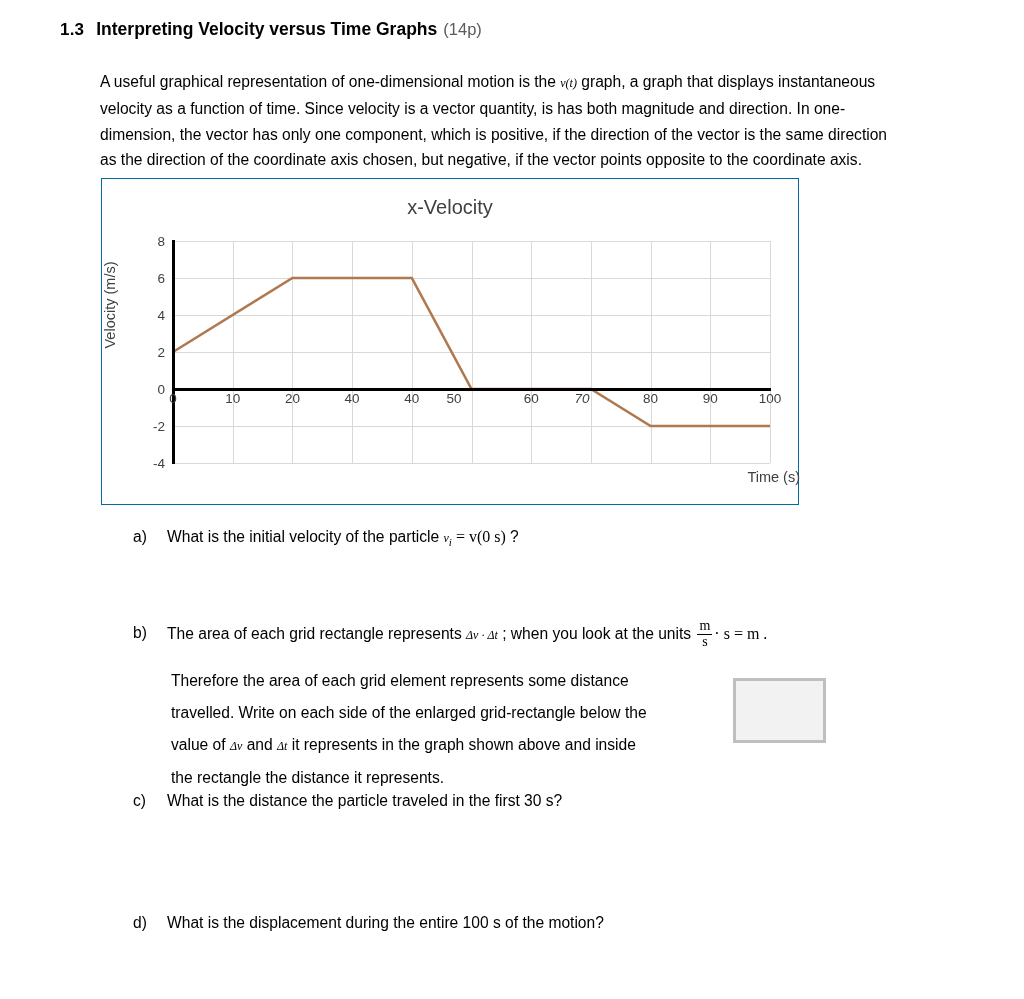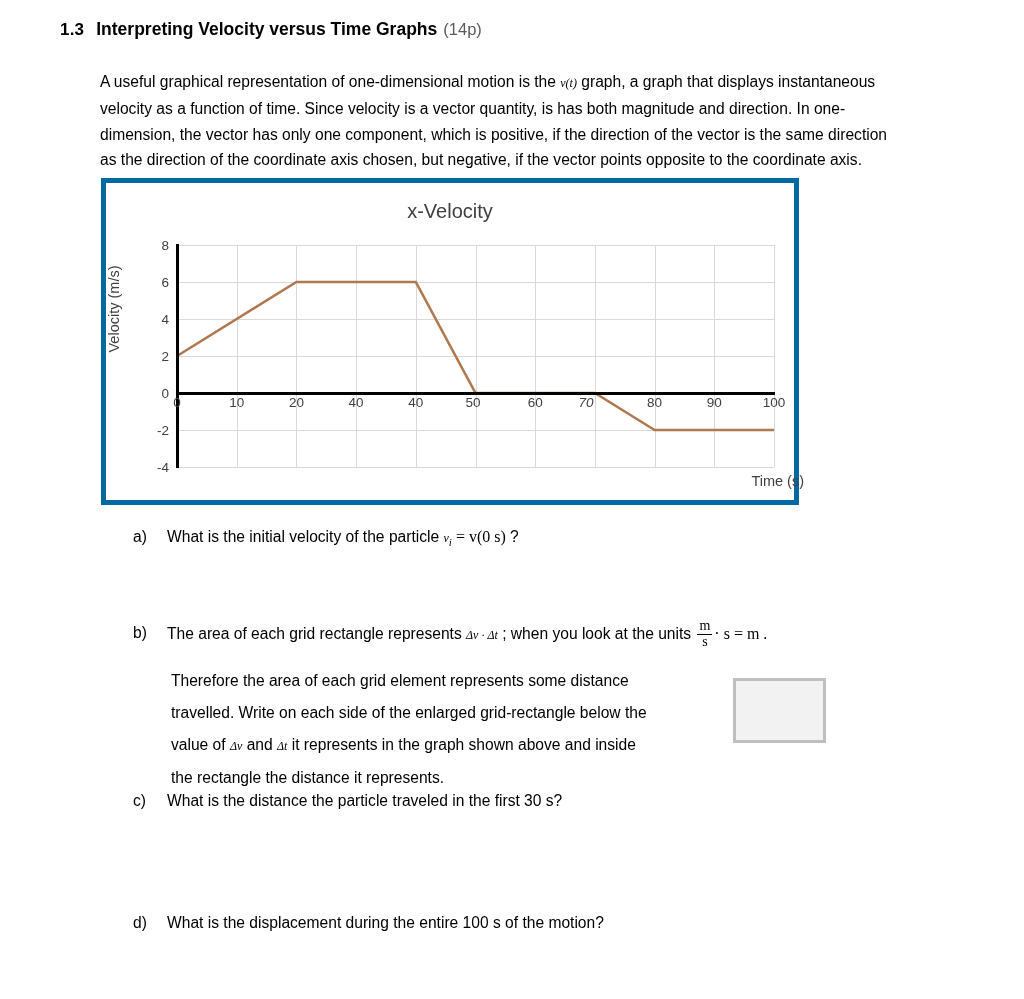--- a/index.html
+++ b/index.html
@@ -63,21 +63,21 @@
     font-size: 16px;
   }
 
   
   .chart-box {
     position: absolute;
     left: 101px;
     top: 178px;
     width: 698px;
     height: 327px;
-    border: 5px solid #0369a1;
+    border: 1px solid #0369a1;
     background: #ffffff;
     box-sizing: border-box;
   }
   .chart-title {
     position: absolute;
     left: 0;
     top: 17px;
     width: 100%;
     text-align: center;
     font-size: 20px;
@@ -284,21 +284,21 @@
   <div class="axis-y"></div>
   <div class="axis-zero" id="axis-zero" style="top: 209px;"></div>
 
   <div class="xtick-row">
     <div class="xtick-wrap" id="xtick-wrap">
         <div class="xtick" style="left: 0px;">0</div>
         <div class="xtick" style="left: 59.7px;">10</div>
         <div class="xtick" style="left: 119.4px;">20</div>
         <div class="xtick" style="left: 179.1px;">40</div>
         <div class="xtick" style="left: 238.8px;">40</div>
-        <div class="xtick" style="left: 296px;">50</div>
+        <div class="xtick" style="left: 281px;">50</div>
         <div class="xtick" style="left: 358.2px;">60</div>
         <div class="xtick" style="left: 409px; font-style: italic;">70</div>
         <div class="xtick" style="left: 477.6px;">80</div>
         <div class="xtick" style="left: 537.3px;">90</div>
         <div class="xtick" style="left: 597px;">100</div>
       </div>
   </div>
 
   <div class="x-axis-label">Time (s)</div>
 </div>

